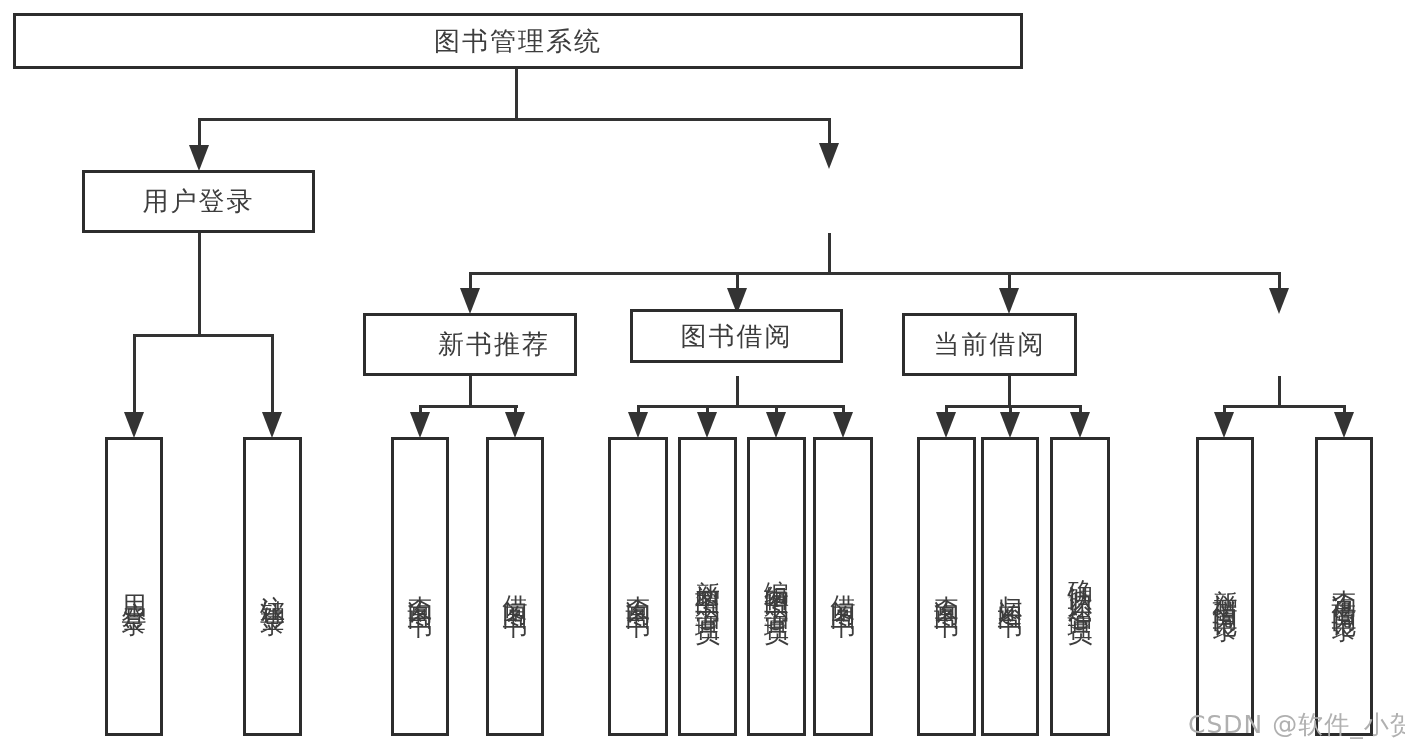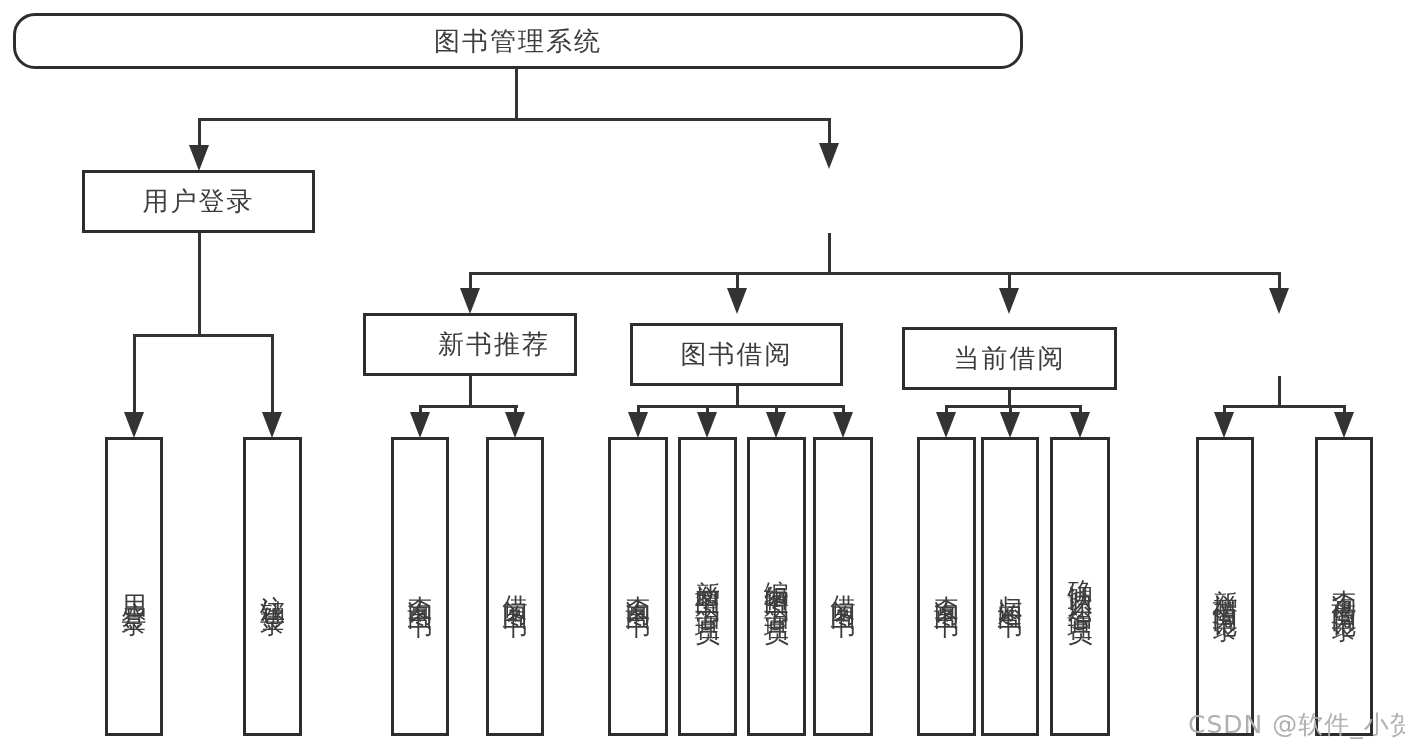--- a/index.html
+++ b/index.html
@@ -35,38 +35,38 @@
   .watermark{
     position:absolute;left:1188px;top:708px;z-index:5;
     font-size:25px;color:#b0b0b0;letter-spacing:1px;white-space:nowrap;
   }
 </style>
 </head>
 <body>
 
 <div id="canvas">
 
-  <div class="node" style="left:13px;top:13px;width:1010px;height:56px;border-radius:22px;">
+  <div class="node" style="left:13px;top:13px;width:1010px;height:56px;">
     <span>图书管理系统</span>
   </div>
 
   <div class="node" style="left:82px;top:170px;width:233px;height:63px;">
     <span>用户登录</span>
   </div>
 
 
   <div class="node" style="left:363px;top:313px;width:214px;height:63px;padding-left:48px;">
     <span>新书推荐</span>
   </div>
 
-  <div class="node" style="left:630px;top:323px;width:213px;height:63px;">
+  <div class="node" style="left:630px;top:309px;width:213px;height:54px;">
     <span>图书借阅</span>
   </div>
 
-  <div class="node" style="left:902px;top:327px;width:215px;height:63px;">
+  <div class="node" style="left:902px;top:313px;width:175px;height:63px;">
     <span>当前借阅</span>
   </div>
 
 
   <div class="leaf" style="left:105px;width:58px;">
     <span>用户登录</span>
   </div>
   <div class="leaf" style="left:243px;width:59px;">
     <span>注销登录</span>
   </div>

